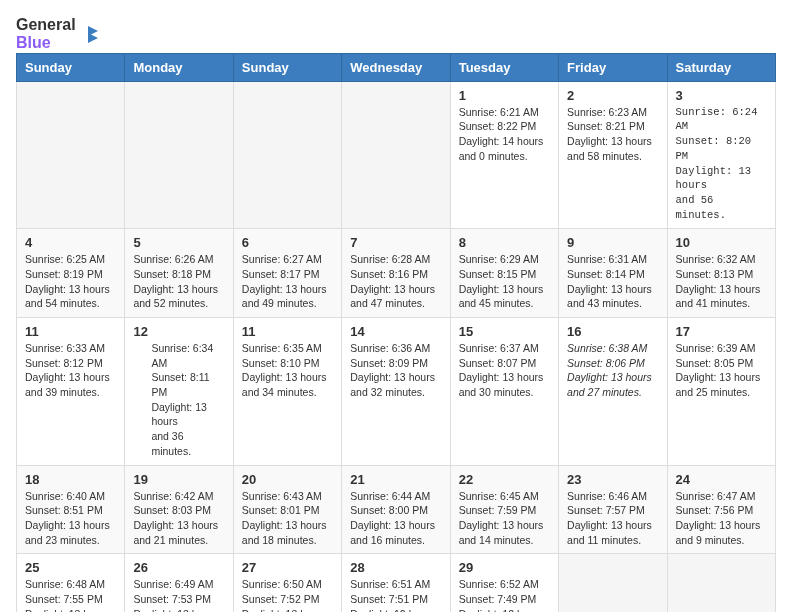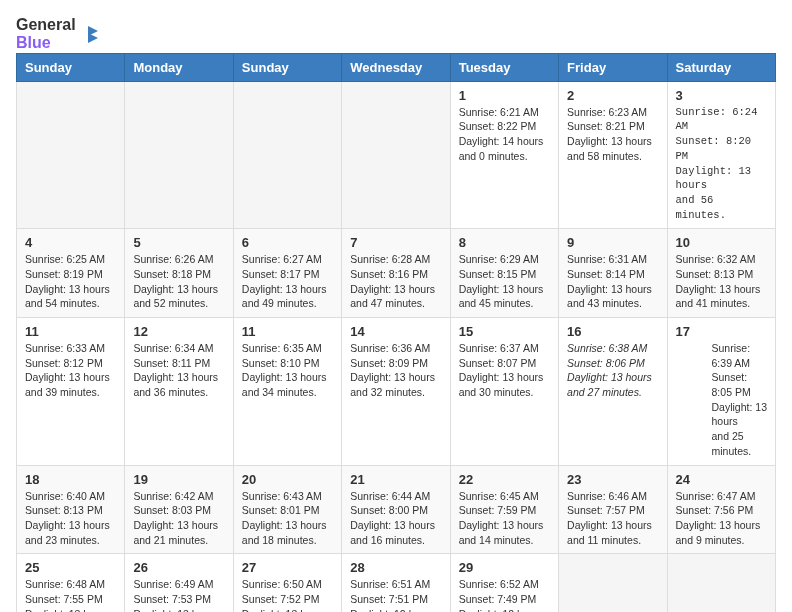--- a/index.html
+++ b/index.html
@@ -192,21 +192,21 @@
       <tr>
         <td>
           <span class="day-num">11</span>
           <div class="day-info" style="white-space: pre-line;">Sunrise: 6:33 AM
 Sunset: 8:12 PM
 Daylight: 13 hours
 and 39 minutes.</div>
         </td>
         <td>
           <span class="day-num">12</span>
-          <div class="day-info" style="white-space: pre-line;">Sunrise: 6:34 AM
+          <div class="day-info" style="white-space: pre-line; margin-left: 18px;">Sunrise: 6:34 AM
 Sunset: 8:11 PM
 Daylight: 13 hours
 and 36 minutes.</div>
         </td>
         <td>
           <span class="day-num">11</span>
           <div class="day-info" style="white-space: pre-line;">Sunrise: 6:35 AM
 Sunset: 8:10 PM
 Daylight: 13 hours
 and 34 minutes.</div>
@@ -227,31 +227,31 @@
         </td>
         <td>
           <span class="day-num">16</span>
           <div class="day-info" style="white-space: pre-line; font-style: italic;">Sunrise: 6:38 AM
 Sunset: 8:06 PM
 Daylight: 13 hours
 and 27 minutes.</div>
         </td>
         <td>
           <span class="day-num">17</span>
-          <div class="day-info" style="white-space: pre-line; margin-left: 36px;">Sunrise: 6:39 AM
+          <div class="day-info" style="white-space: pre-line;">Sunrise: 6:39 AM
 Sunset: 8:05 PM
 Daylight: 13 hours
 and 25 minutes.</div>
         </td>
       </tr>
       <tr>
         <td>
           <span class="day-num">18</span>
           <div class="day-info" style="white-space: pre-line;">Sunrise: 6:40 AM
-Sunset: 8:13 PM
+Sunset: 8:51 PM
 Daylight: 13 hours
 and 23 minutes.</div>
         </td>
         <td>
           <span class="day-num">19</span>
           <div class="day-info" style="white-space: pre-line;">Sunrise: 6:42 AM
 Sunset: 8:03 PM
 Daylight: 13 hours
 and 21 minutes.</div>
         </td>

